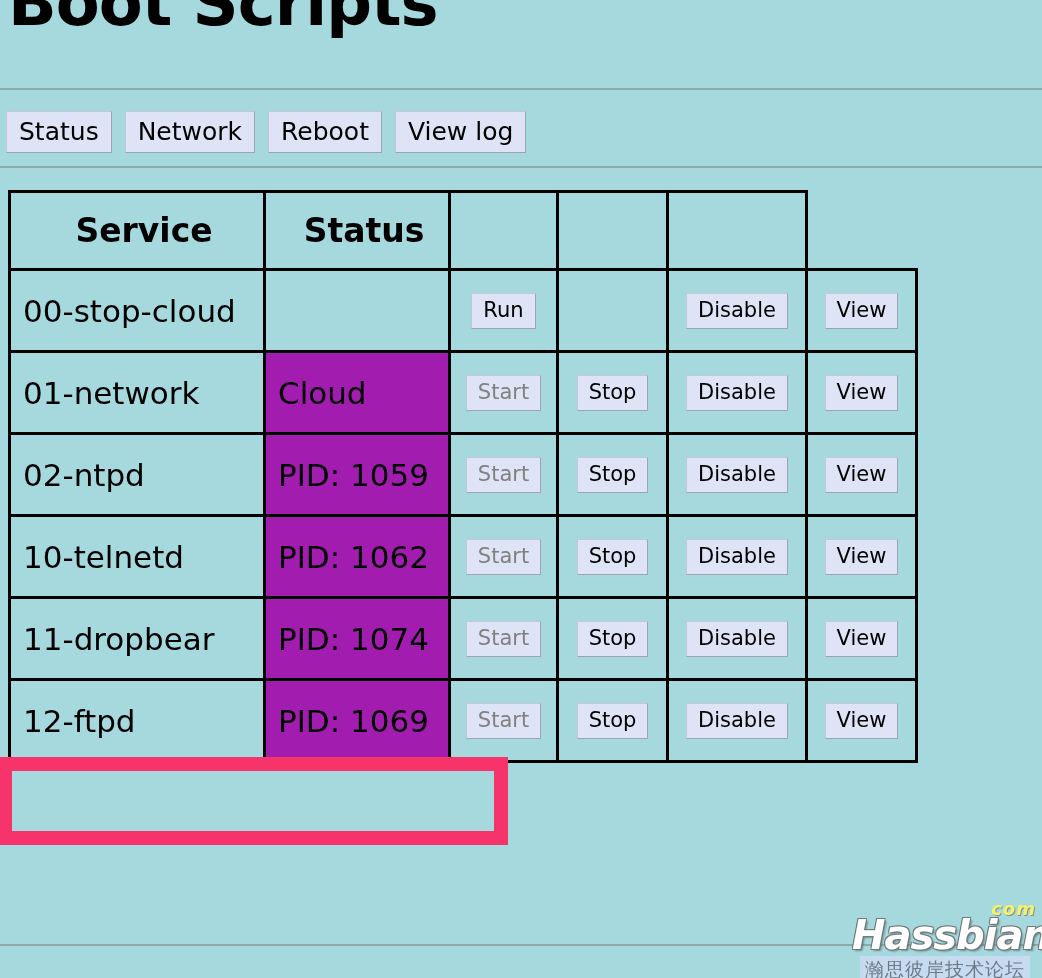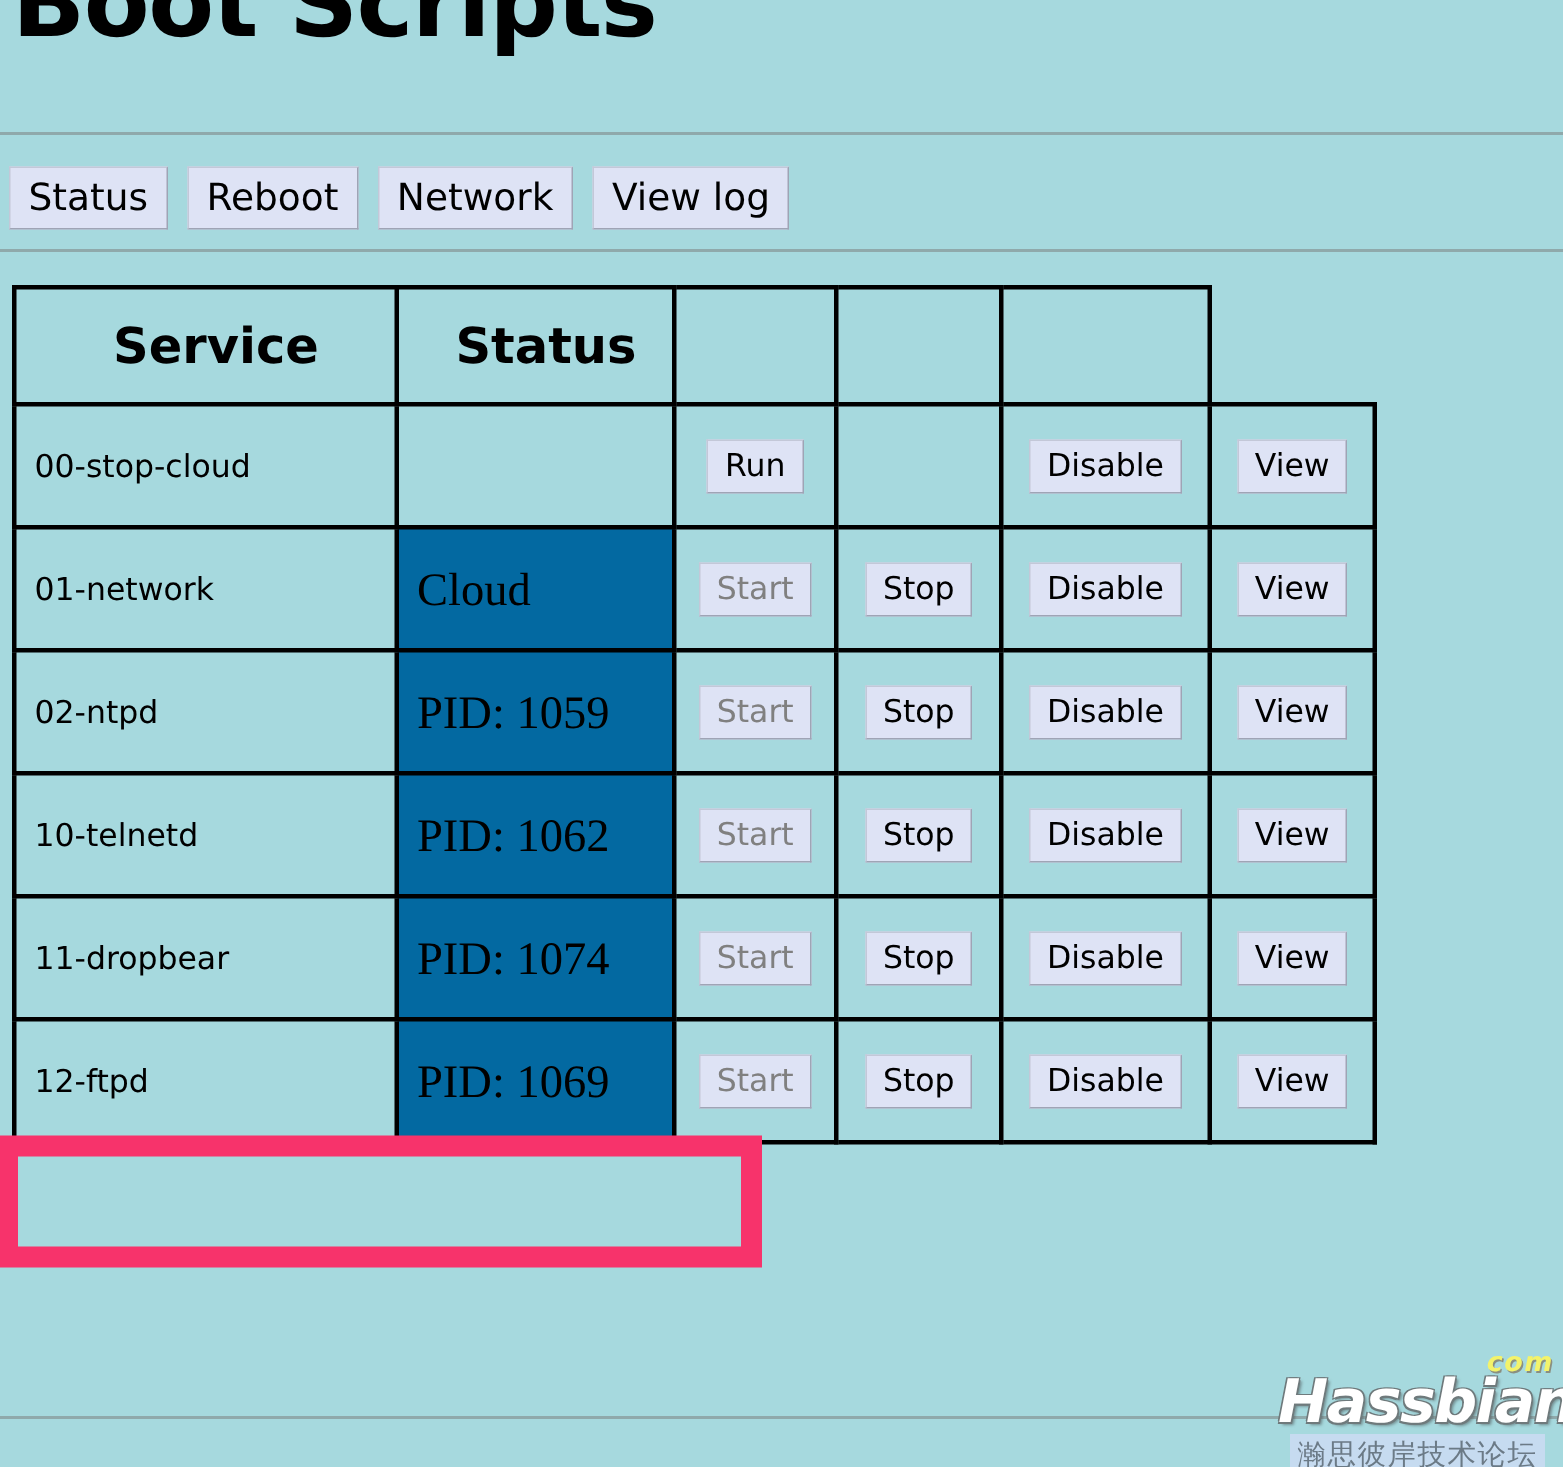--- a/index.html
+++ b/index.html
@@ -89,36 +89,35 @@
   .svc-table th {
     height: 78px;
     text-align: center;
     font-size: 33px;
     font-weight: bold;
     padding-left: 14px;
     font-family: "DejaVu Sans", sans-serif;
   }
   .svc-table td.name-cell {
     height: 82px;
-    font-size: 21px;
+    font-size: 31px;
     padding-left: 12px;
     white-space: nowrap;
     font-family: "DejaVu Sans", sans-serif;
   }
   .svc-table td.status-cell {
     height: 82px;
     font-size: 31px;
     padding-left: 12px;
     white-space: nowrap;
     font-family: "DejaVu Sans", sans-serif;
   }
   .svc-table td.status-cell.running {
-    background: #0369a1;
+    background: #a21caf;
     color: #000000;
-    font-family: Liberation Serif, serif;
   }
   .svc-table td.btn-cell {
     height: 82px;
     text-align: center;
   }
   .svc-table td.btn-cell .btn {
     font-size: 21px;
     padding: 6px 11px 7px 11px;
   }
 
@@ -193,22 +192,22 @@
 </style>
 </head>
 <body>
 
 <div class="page-title">Boot Scripts</div>
 
 <div class="hr hr-top"></div>
 
 <div class="navbar">
   <button class="btn">Status</button>
+  <button class="btn">Network</button>
   <button class="btn">Reboot</button>
-  <button class="btn">Network</button>
   <button class="btn">View log</button>
 </div>
 
 <div class="hr hr-bottom"></div>
 
 <table class="svc-table">
   <colgroup>
     <col class="col-name">
       <col class="col-status">
       <col class="col-a">

